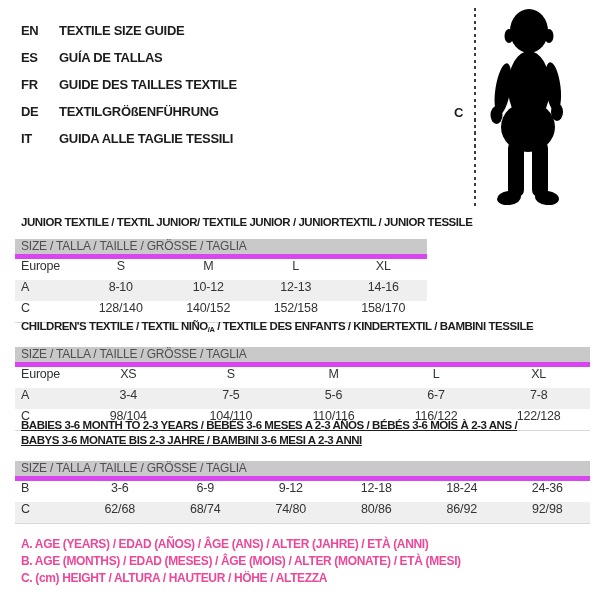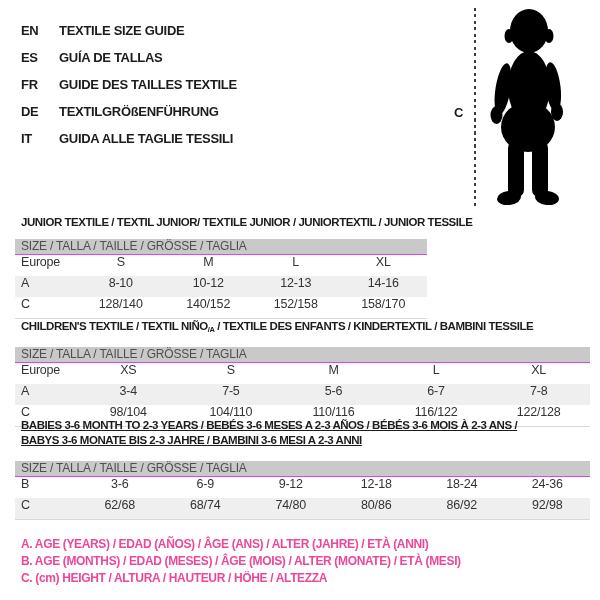--- a/index.html
+++ b/index.html
@@ -31,21 +31,21 @@
   .t-babies   { top:418px; line-height:14.5px;text-decoration:underline; }
   .subm { font-size:7.5px; vertical-align:-2px; font-weight:700; }
 
   
   .table { position:absolute; left:15px; font-size:12.5px; letter-spacing:-0.2px; color:#333; border-bottom:1px solid #d8d8d8; }
   .tbl-junior   { top:239px; width:412px; }
   .tbl-children { top:347px; width:575px; }
   .tbl-babies   { top:461px; width:575px; }
   .bar {
     height:15px; line-height:15px; background:#c9c9c9; color:#4f4f4f;
-    padding-left:6px; font-size:12px; border-bottom:1px solid #d946ef; white-space:nowrap;
+    padding-left:6px; font-size:12px; border-bottom:5px solid #d946ef; white-space:nowrap;
   }
   .trow { display:flex; height:21px; line-height:15px; }
   .trow.alt { background:#efefef; }
   .c0 { flex:0 0 62px; padding-left:6px; box-sizing:border-box; }
   .cd { flex:1; text-align:center; }
 
   
   .legend { position:absolute; left:21px; top:536px; font-weight:700; font-size:12px; letter-spacing:-0.35px; line-height:17px; color:#ec4899; }
   .legend-line { white-space:nowrap; }
 </style>

